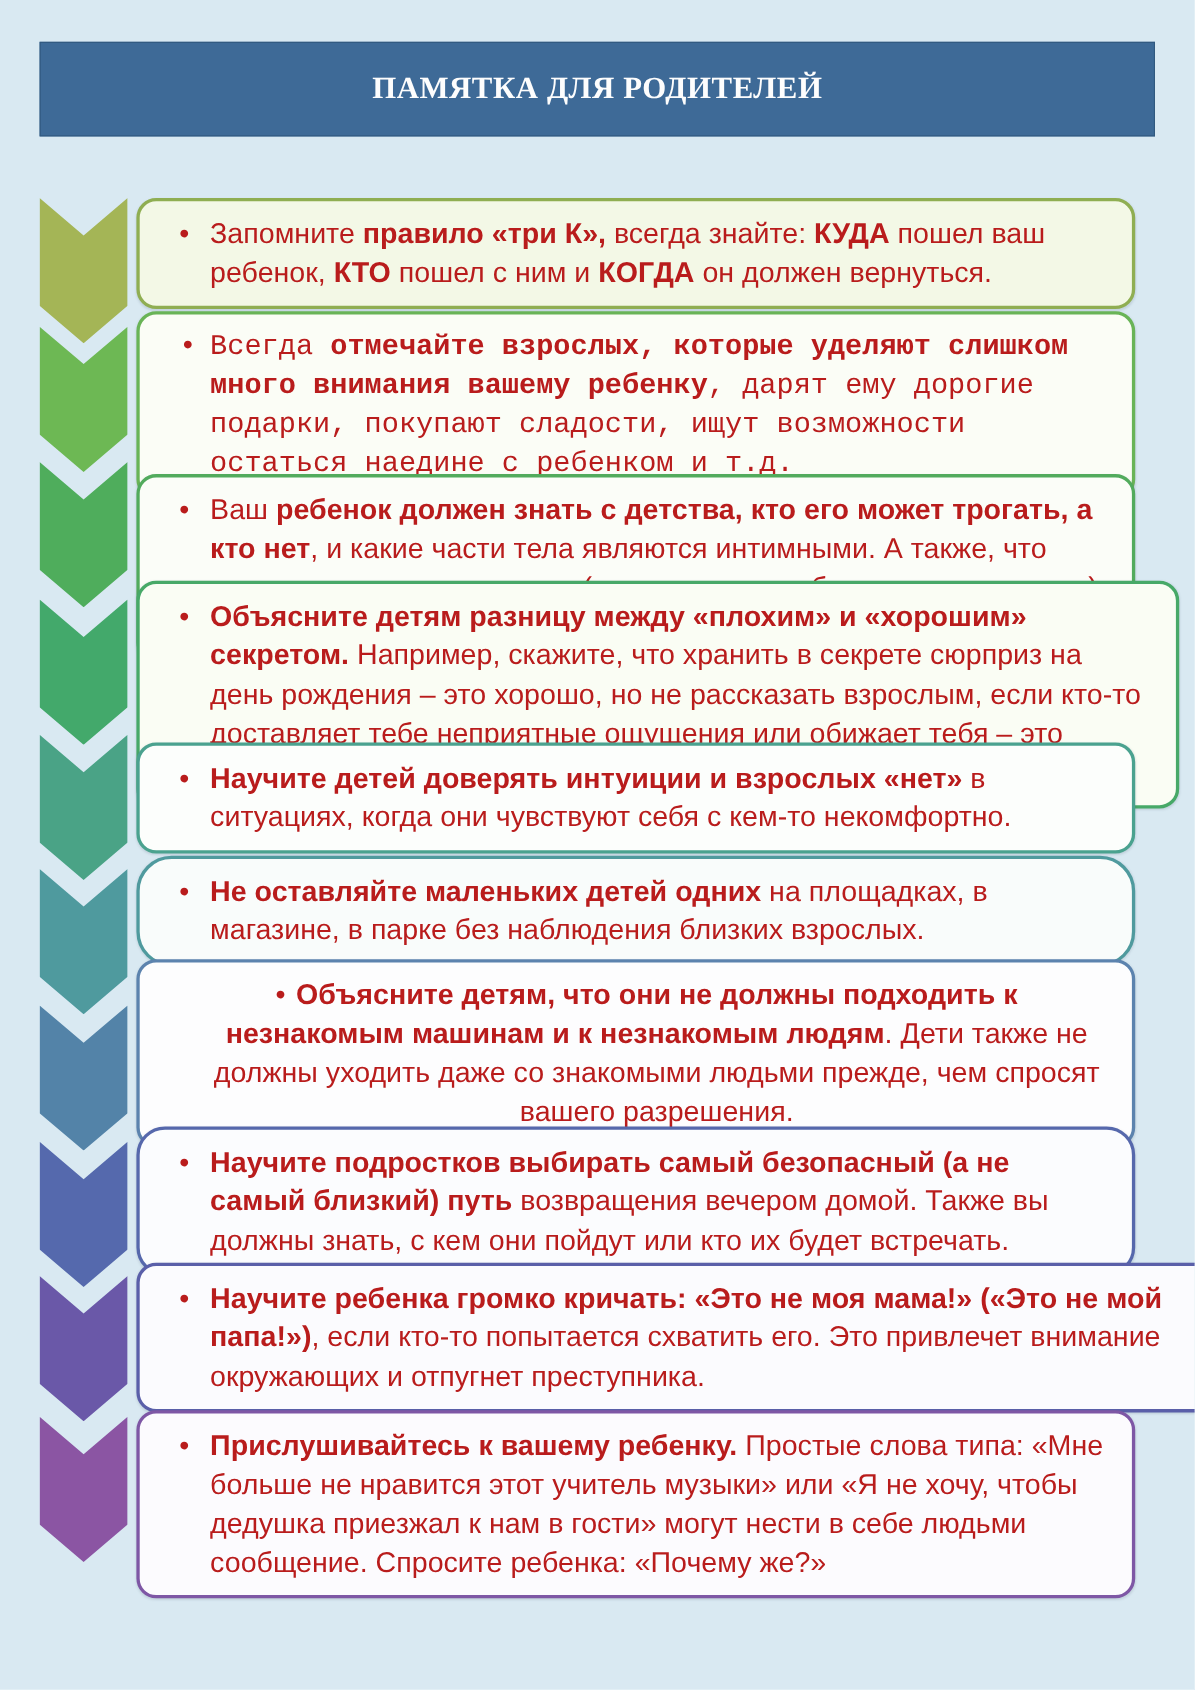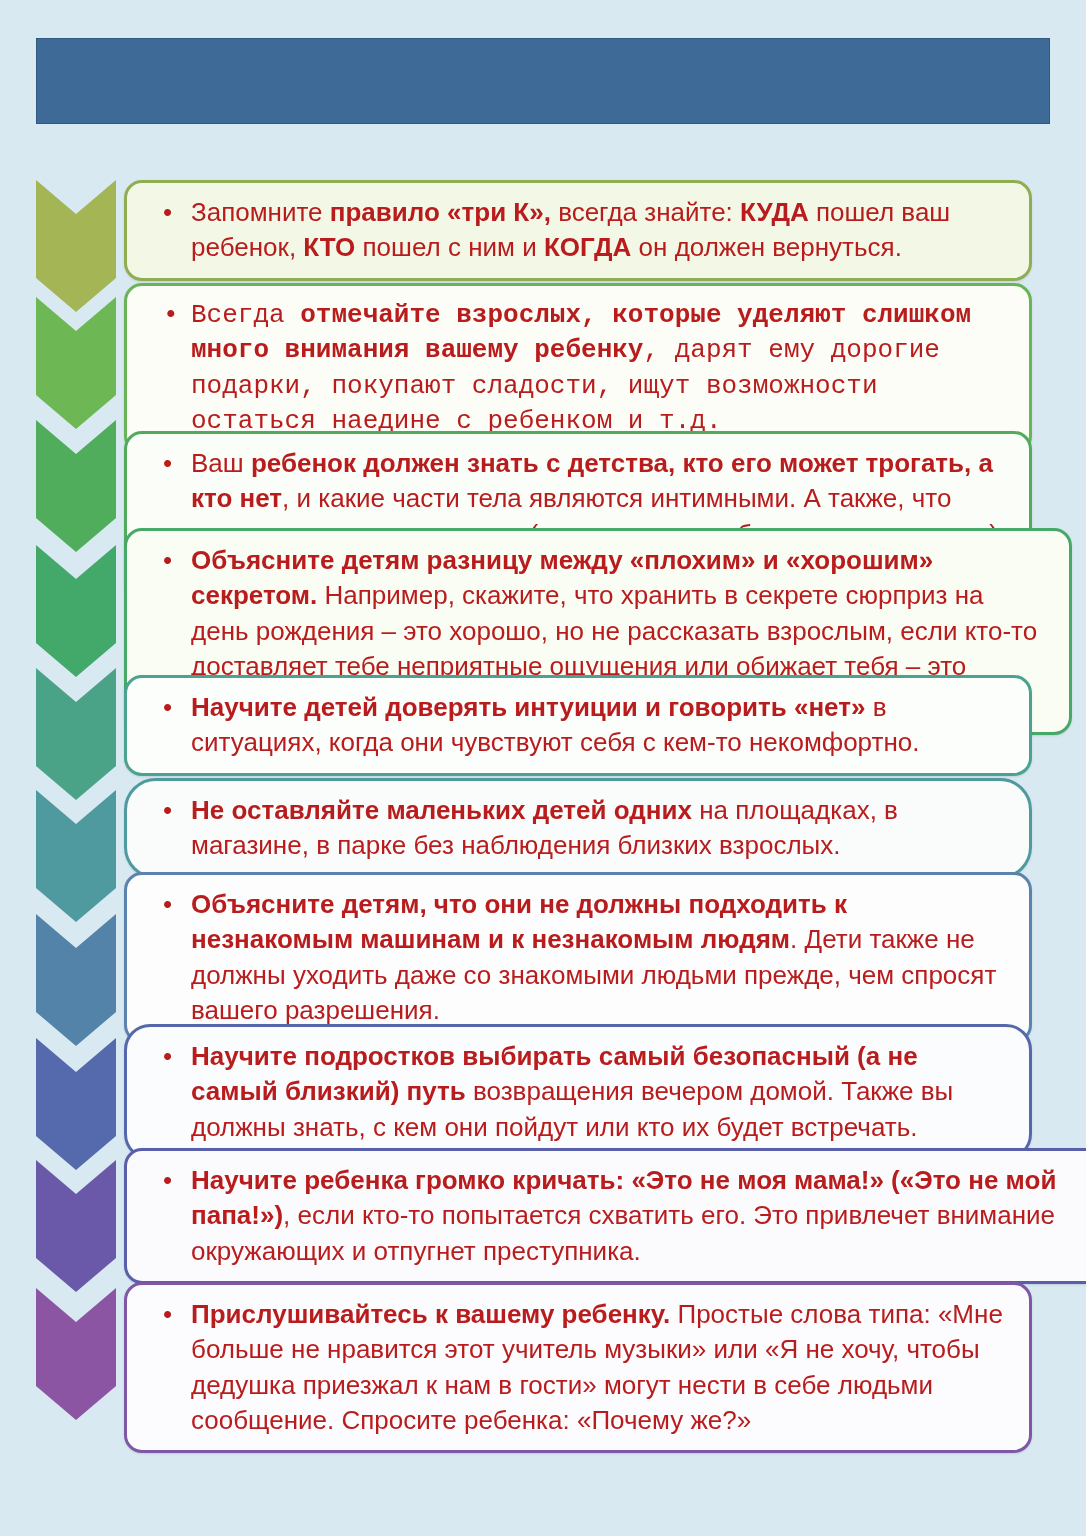--- a/index.html
+++ b/index.html
@@ -43,20 +43,21 @@
     text-indent:-28px;
   }
   .memo-text .bullet{display:inline-block;width:28px;text-indent:0;}
   .memo-text .b{font-weight:700;}
 </style>
 </head>
 <body>
 
 <div class="canvas" style="background: rgb(217, 233, 242);">
   <div class="header-banner" style="background: rgb(62, 106, 151); color: rgb(253, 253, 253);">
+    <div class="header-line">ПАМЯТКА ДЛЯ РОДИТЕЛЕЙ</div>
   </div>
   <div class="memo-layer" id="memo-list">
       <svg viewBox="0 0 80 132" class="chevron" style="left: 36px; top: 180px;">
         <polygon points="0,0 40,34 80,0 80,98 40,132 0,98" fill="#a4b556"></polygon>
       </svg>
       <div class="memo-box" style="left: 124px; top: 180px; width: 908px; border-color: rgb(143, 174, 82); background: rgb(243, 248, 230);">
         <p class="memo-text"><span class="bullet">•</span><span>Запомните </span><span class="b">правило «три К»,</span><span> всегда знайте: </span><span class="b">КУДА</span><span> пошел ваш ребенок, </span><span class="b">КТО</span><span> пошел с ним и </span><span class="b">КОГДА</span><span> он должен вернуться.</span></p>
       </div>
       <svg viewBox="0 0 80 132" class="chevron" style="left: 36px; top: 297px;">
         <polygon points="0,0 40,34 80,0 80,98 40,132 0,98" fill="#6db854"></polygon>
@@ -73,32 +74,32 @@
       <svg viewBox="0 0 80 132" class="chevron" style="left: 36px; top: 545px;">
         <polygon points="0,0 40,34 80,0 80,98 40,132 0,98" fill="#43a96b"></polygon>
       </svg>
       <div class="memo-box" style="left: 124px; top: 528px; width: 948px; border-color: rgb(71, 169, 104); background: rgb(250, 253, 244);">
         <p class="memo-text"><span class="bullet">•</span><span class="b">Объясните детям разницу между «плохим» и «хорошим» секретом.</span><span> Например, скажите, что хранить в секрете сюрприз на день рождения – это хорошо, но не рассказать взрослым, если кто-то доставляет тебе неприятные ощущения  или обижает тебя – это плохо.</span></p>
       </div>
       <svg viewBox="0 0 80 132" class="chevron" style="left: 36px; top: 668px;">
         <polygon points="0,0 40,34 80,0 80,98 40,132 0,98" fill="#4aa386"></polygon>
       </svg>
       <div class="memo-box" style="left: 124px; top: 675px; width: 908px; border-color: rgb(74, 162, 143); background: rgb(252, 254, 252);">
-        <p class="memo-text"><span class="bullet">•</span><span class="b">Научите детей доверять интуиции и говорить «нет»</span><span> в ситуациях, когда они чувствуют себя с кем-то некомфортно.</span></p>
+        <p class="memo-text"><span class="bullet">•</span><span class="b">Научите детей доверять интуиции и взрослых «нет»</span><span> в ситуациях, когда они чувствуют себя с кем-то некомфортно.</span></p>
       </div>
       <svg viewBox="0 0 80 132" class="chevron" style="left: 36px; top: 790px;">
         <polygon points="0,0 40,34 80,0 80,98 40,132 0,98" fill="#4f9a9e"></polygon>
       </svg>
       <div class="memo-box" style="left: 124px; top: 778px; width: 908px; border-color: rgb(79, 154, 158); background: rgb(249, 252, 251); border-radius: 32px;">
         <p class="memo-text"><span class="bullet">•</span><span class="b">Не оставляйте маленьких детей одних</span><span> на площадках, в магазине, в парке без наблюдения близких взрослых.</span></p>
       </div>
       <svg viewBox="0 0 80 132" class="chevron" style="left: 36px; top: 914px;">
         <polygon points="0,0 40,34 80,0 80,98 40,132 0,98" fill="#5383a8"></polygon>
       </svg>
-      <div class="memo-box" style="left: 124px; top: 872px; width: 908px; border-color: rgb(92, 131, 174); background: rgb(253, 253, 254);">
+      <div class="memo-box" style="left: 124px; top: 872px; width: 908px; border-color: rgb(92, 131, 174); background: rgb(253, 253, 254); text-align: center;">
         <p class="memo-text"><span class="bullet">•</span><span class="b">Объясните детям, что они не должны подходить к незнакомым машинам и к незнакомым людям</span><span>. Дети также не должны уходить даже со знакомыми людьми прежде, чем спросят вашего разрешения.</span></p>
       </div>
       <svg viewBox="0 0 80 132" class="chevron" style="left: 36px; top: 1038px;">
         <polygon points="0,0 40,34 80,0 80,98 40,132 0,98" fill="#5569ad"></polygon>
       </svg>
       <div class="memo-box" style="left: 124px; top: 1024px; width: 908px; border-color: rgb(86, 104, 172); background: rgb(251, 252, 254); border-radius: 26px;">
         <p class="memo-text"><span class="bullet">•</span><span class="b">Научите подростков выбирать самый безопасный (а не самый близкий) путь</span><span> возвращения вечером домой. Также вы должны знать, с кем они пойдут или кто их будет встречать.</span></p>
       </div>
       <svg viewBox="0 0 80 132" class="chevron" style="left: 36px; top: 1160px;">
         <polygon points="0,0 40,34 80,0 80,98 40,132 0,98" fill="#6a58a8"></polygon>

